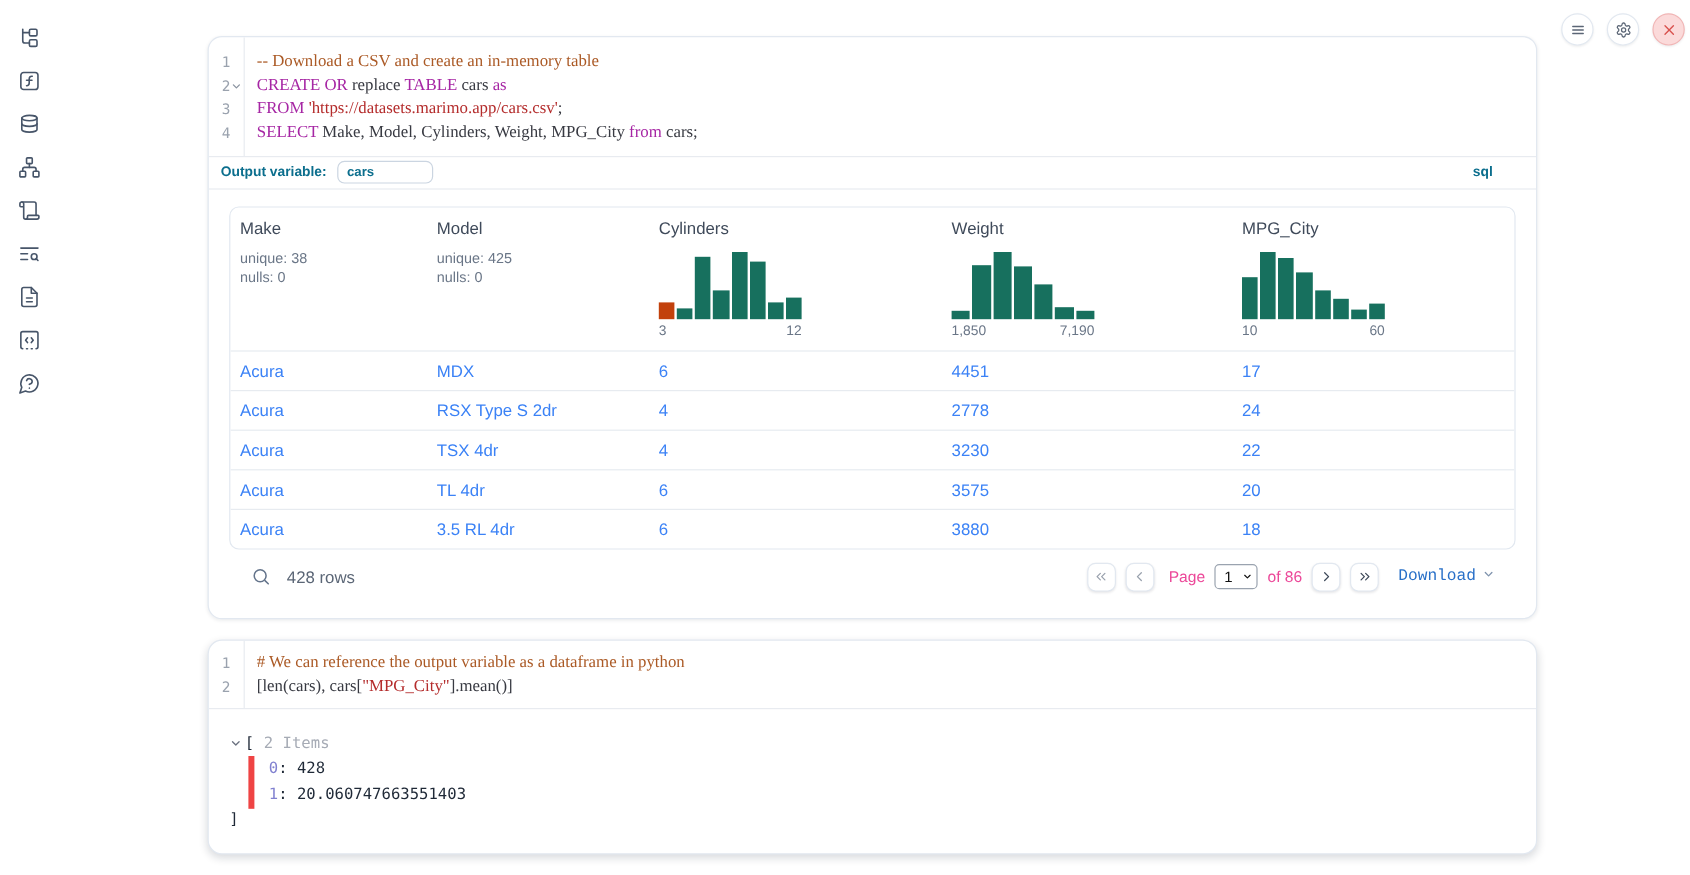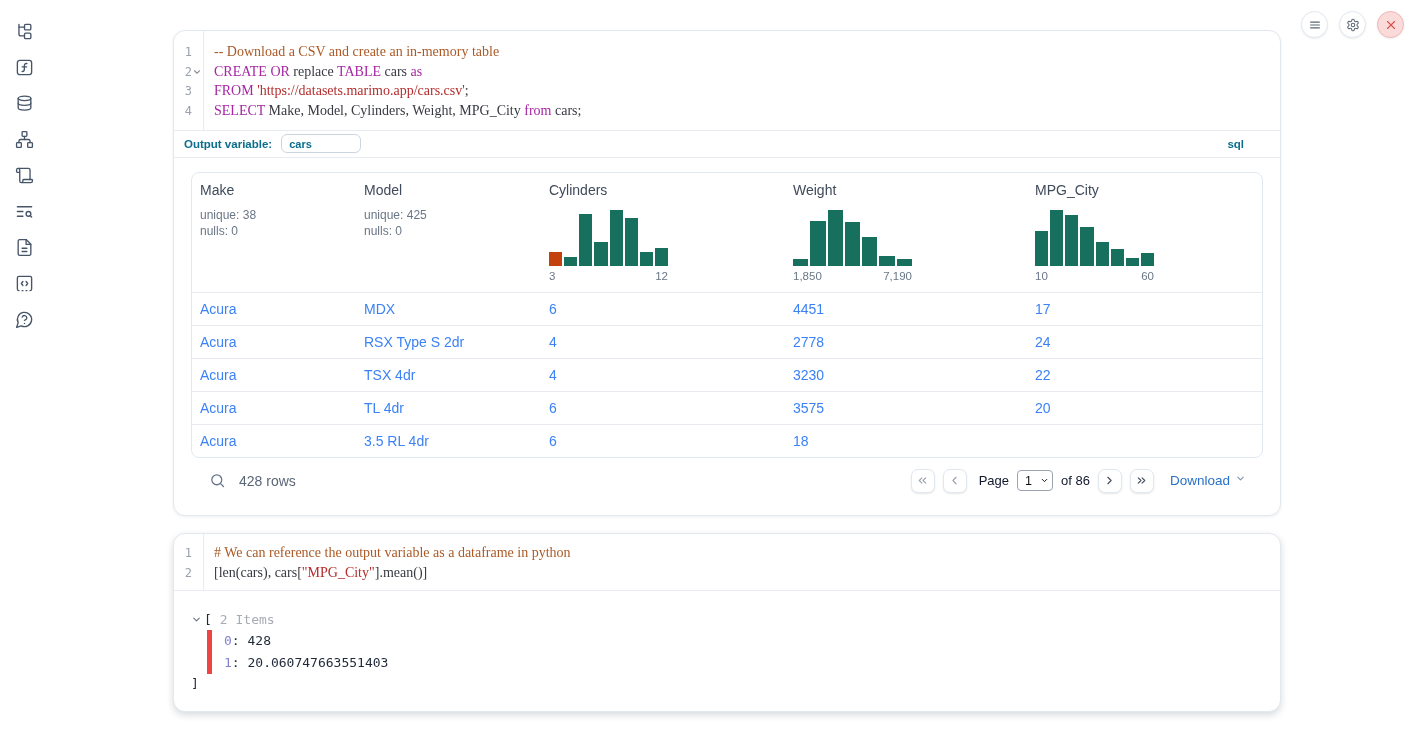--- a/index.html
+++ b/index.html
@@ -62,29 +62,29 @@
   .search-btn{background:none;border:none;color:#64748b;width:18px;height:18px;margin-right:13px;
     cursor:pointer;padding:0}
   .search-btn svg{width:17px;height:17px}
   .rows-label{font-size:14px;color:#5b6676}
   .pg-group{display:flex;align-items:center;gap:8px}
   .pg-btn{width:24px;height:24px;border-radius:7px;border:1px solid #e2e8f0;background:#fff;
     box-shadow:0 1px 2px rgba(15,23,42,.1);display:flex;align-items:center;justify-content:center;
     color:#3f4a5a;cursor:pointer;padding:0}
   .pg-btn svg{width:13px;height:13px}
   .pg-btn.disabled{color:#9aa2ae}
-  .pg-label,.of-label{font-size:13px;color:#0f172a}
+  .pg-label,.of-label{font-size:13px;color:#ec4899}
   .pg-label{margin-left:4px}
   .select-wrap{position:relative;display:flex;align-items:center}
   .select-wrap select{appearance:none;-webkit-appearance:none;width:36px;height:21px;
     border:1px solid #9aa3af;border-radius:4px;font-size:12.5px;padding:0 0 0 7px;background:#fff;
     color:#111;outline:none}
   .select-wrap svg{position:absolute;right:4px;width:9px;height:9px;color:#111;pointer-events:none}
   .download{display:flex;gap:5px;color:var(--link);font-size:13.5px;
-    margin-left:8px;cursor:pointer;background:none;border:none;font-family:Liberation Sans, sans-serif}
+    margin-left:8px;cursor:pointer;background:none;border:none;font-family:Liberation Mono, monospace}
   .download svg{width:11px;height:11px;color:#7f93ad}
   
   .tree-output{padding:17px 0 0 17px;font-family:"DejaVu Sans Mono",monospace;font-size:13px;
     color:#1f2937}
   .tree-row{display:flex;align-items:center;height:22px}
   .collapse{width:11px;height:11px;color:#6b7280;margin-right:2px;display:flex;align-items:center;
     cursor:pointer}
   .items-label{color:#a6abb5;margin-left:8px}
   .tree-children{margin-left:16px;border-left:5px solid #ef4444;padding-left:12px}
   .tree-entry{height:22px;line-height:22px}
@@ -320,20 +320,21 @@
             <div class="td">Acura</div>
             <div class="td">TL 4dr</div>
             <div class="td">6</div>
             <div class="td">3575</div>
             <div class="td">20</div>
           </div>
           <div class="tr">
             <div class="td">Acura</div>
             <div class="td">3.5 RL 4dr</div>
             <div class="td">6</div>
+            <div class="td">3880</div>
             <div class="td">18</div>
           </div>
         </div>
     </div>
     <div class="t-footer">
       <button class="search-btn">
         <svg viewBox="0 0 24 24" fill="none" stroke="currentColor" stroke-width="1.8" stroke-linecap="round">
             <circle cx="11" cy="11" r="7"></circle>
             <path d="m20.5 20.5-3.8-3.8"></path>
           </svg>

